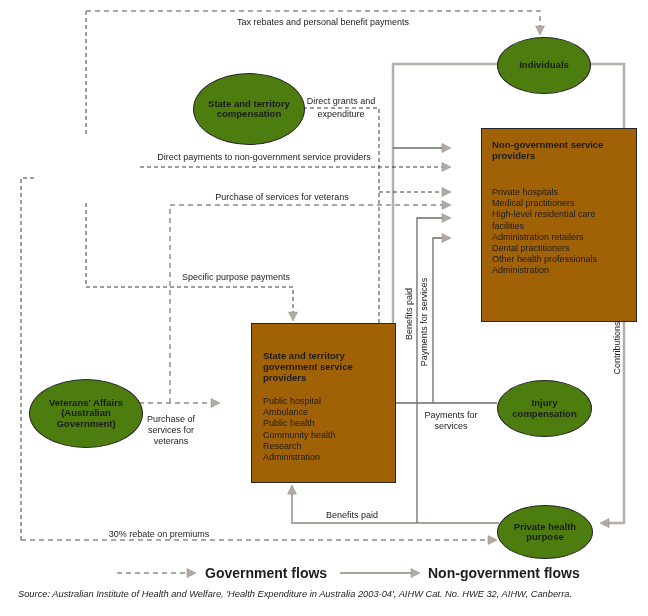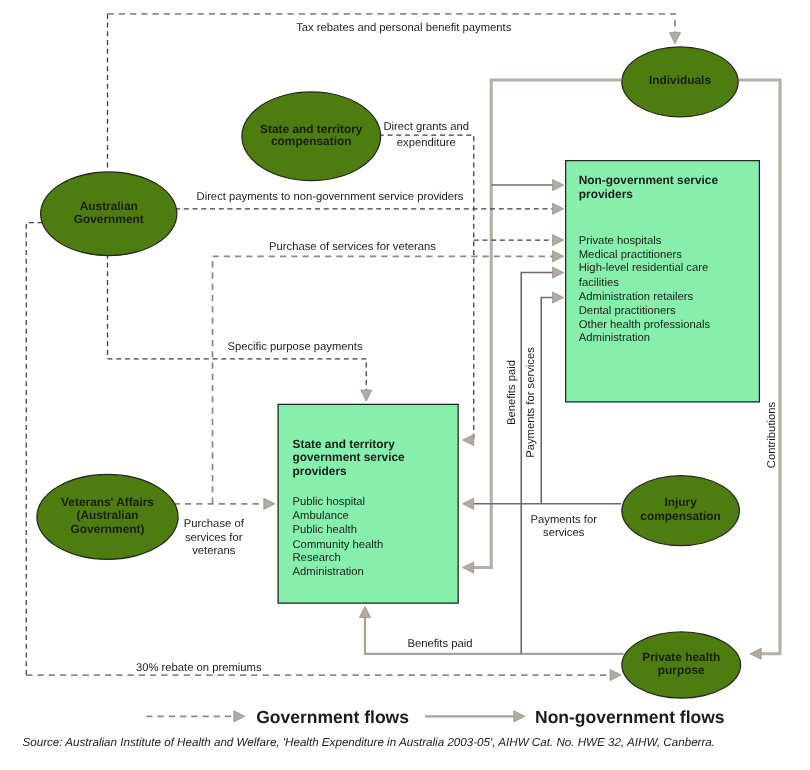--- a/index.html
+++ b/index.html
@@ -16,22 +16,22 @@
   .ah { fill:#b2aba3; stroke:#8f8982; stroke-width:0.5; }
 
   .node {
     position:absolute; z-index:2; background:#4d7c0f;
     border:1.3px solid #262626; border-radius:50%;
     display:flex; align-items:center; justify-content:center;
     text-align:center; font-weight:bold; font-size:9.5px; line-height:10.5px;
     white-space:pre-line;
   }
   .box {
-    position:absolute; z-index:2; background:#86efac; border:1.3px solid #262626;
-    box-sizing:border-box; font-size:9px;
+    position:absolute; z-index:2; background:#a16207; border:1.3px solid #262626;
+    box-sizing:border-box; font-size:9px;margin-left:29px;
   }
   .box .title { font-weight:bold; font-size:9.5px; line-height:11px; }
   .box ul { list-style:none; margin:0; padding:0; }
   .box li { line-height:11.2px; }
 
   .lbl {
     position:absolute; z-index:3; font-size:9px; line-height:10.5px;
     text-align:center; white-space:pre-line; transform:translate(-50%,-50%);
   }
   .lh12 { line-height:12px; } .lh13 { line-height:13px; } .lh11 { line-height:11px; }
@@ -118,22 +118,20 @@
     </g>
 
     <g>
       <path class="dg" d="M117 573 L187 573"></path>
       <path class="ah" d="M196 573 L187 568.5 L187 577.5 Z"></path>
       <path class="sg2" d="M340 573 L411 573"></path>
       <path class="ah" d="M420 573 L411 568.5 L411 577.5 Z"></path>
     </g>
   </svg>
 
-  <div class="node" style="left:32px; top:137px; width:108px; height:66px;">Australian
-Government</div>
 
   <div class="node" style="left:193px; top:73px; width:110px; height:70px;">State and territory
 compensation</div>
 
   <div class="node" style="left:497px; top:37px; width:92px; height:55px;">Individuals</div>
 
   <div class="node" style="left:29px; top:379px; width:112px; height:67px;">Veterans' Affairs
 (Australian
 Government)</div>
 
@@ -182,15 +180,15 @@
   <div class="lbl" style="left:159px; top:534px;text-align:center;">30% rebate on premiums</div>
   <div class="lbl" style="left:352px; top:515px;">Benefits paid</div>
 
   <div class="vlbl" style="left:409px; top:314px;">Benefits paid</div>
   <div class="vlbl" style="left:424px; top:322px;">Payments for services</div>
   <div class="vlbl" style="left:617px; top:348px;">Contributions</div>
 
   <div class="legend-lbl" style="left:205px; top:573px;">Government flows</div>
   <div class="legend-lbl" style="left:428px; top:573px;">Non-government flows</div>
 
-  <div class="source">Source: Australian Institute of Health and Welfare, 'Health Expenditure in Australia 2003-05', AIHW Cat. No. HWE 32, AIHW, Canberra.</div>
+  <div class="source">Source: Australian Institute of Health and Welfare, 'Health Expenditure in Australia 2003-04', AIHW Cat. No. HWE 32, AIHW, Canberra.</div>
 
 </div>
 
 </body></html>

